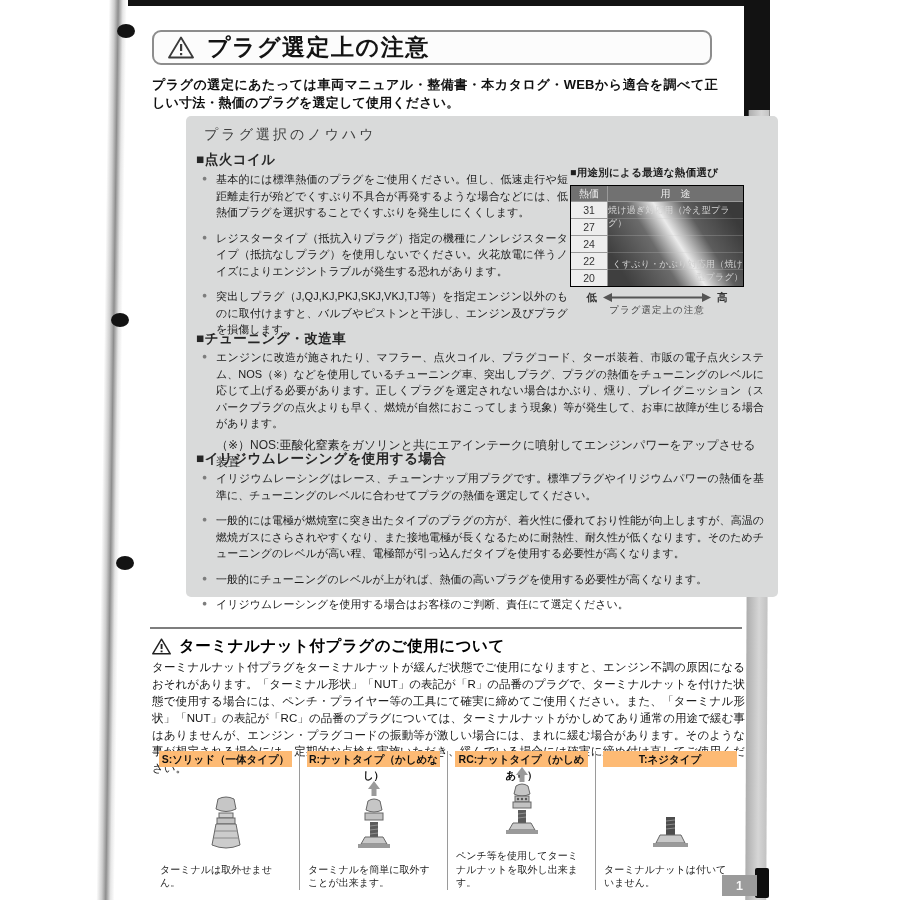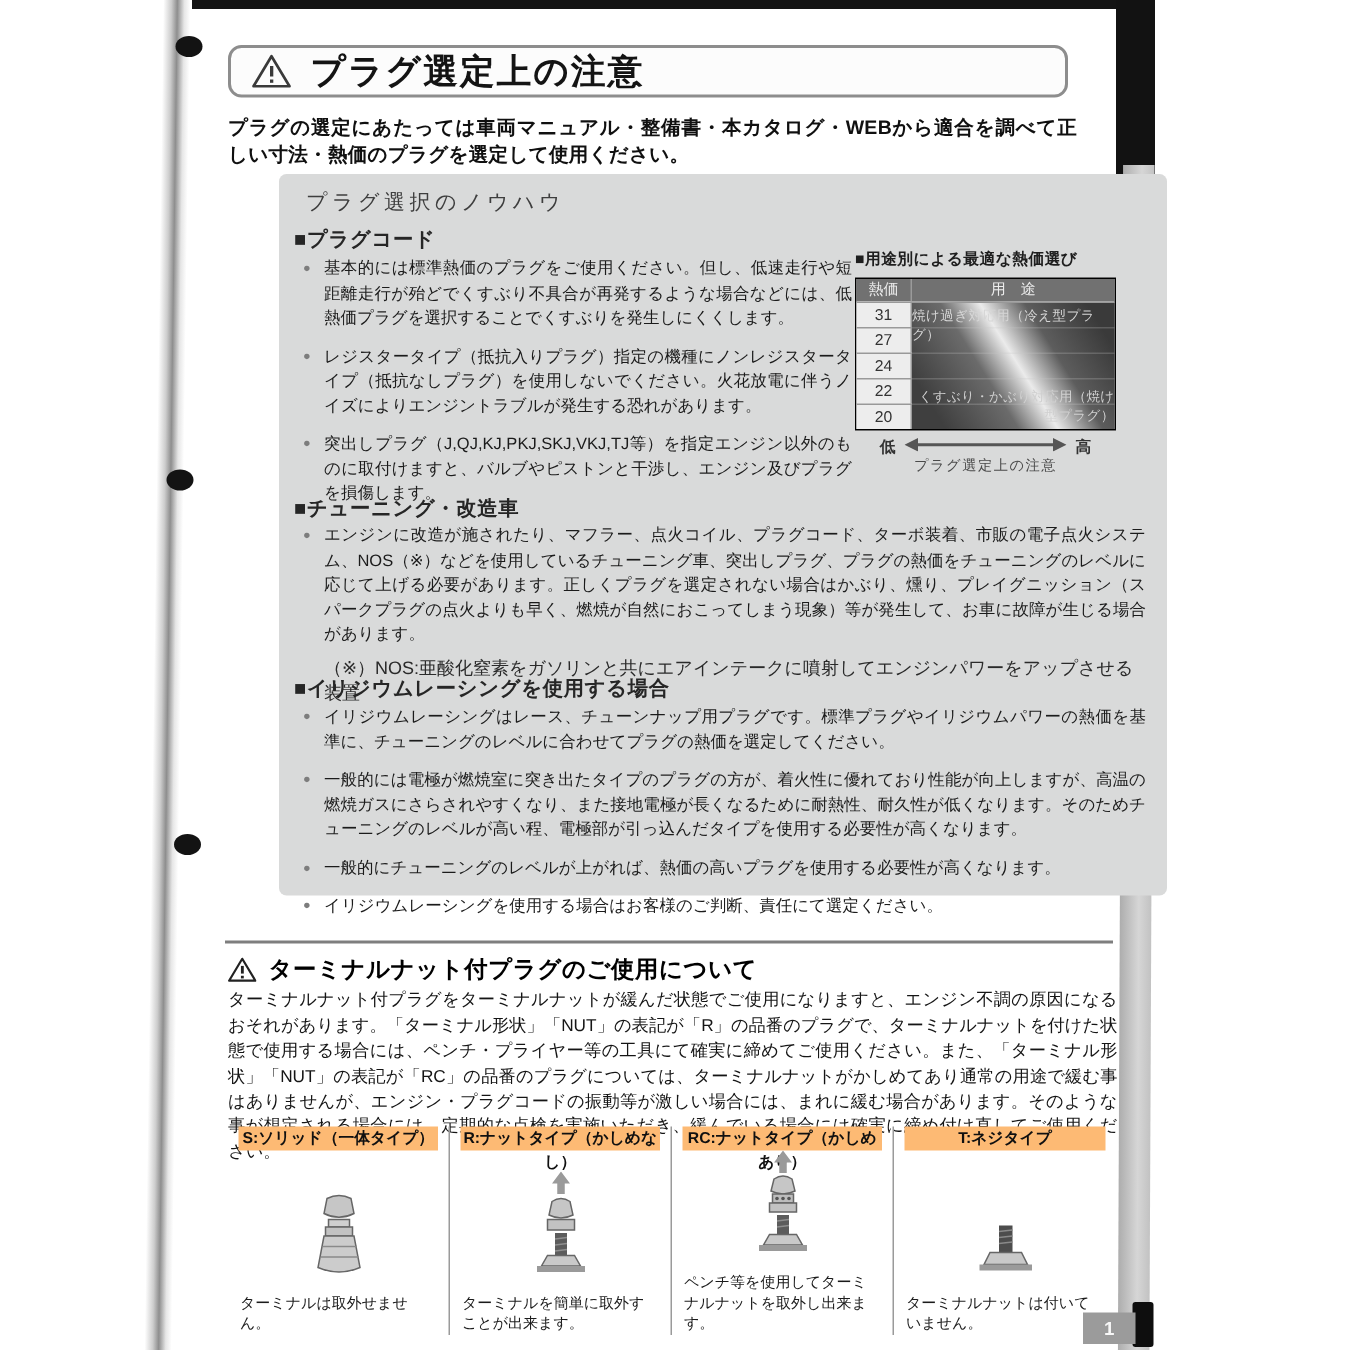--- a/index.html
+++ b/index.html
@@ -96,21 +96,21 @@
     </svg>
   </span>
   <span class="ttl">プラグ選定上の注意</span>
 </div>
 
 <div class="abs intro">プラグの選定にあたっては車両マニュアル・整備書・本カタログ・WEBから適合を調べて正しい寸法・熱価のプラグを選定して使用ください。</div>
 
 <div class="abs kh-box">
   <div class="abs kh-title">プラグ選択のノウハウ</div>
 
-  <div class="abs sec-head n-head">■プラグコード</div>
+  <div class="abs sec-head n-head">■点火コイル</div>
   <ul class="abs bullets n-bullets">
     <li>基本的には標準熱価のプラグをご使用ください。但し、低速走行や短距離走行が殆どでくすぶり不具合が再発するような場合などには、低熱価プラグを選択することでくすぶりを発生しにくくします。</li>
     <li>レジスタータイプ（抵抗入りプラグ）指定の機種にノンレジスタータイプ（抵抗なしプラグ）を使用しないでください。火花放電に伴うノイズによりエンジントラブルが発生する恐れがあります。</li>
     <li>突出しプラグ（J,QJ,KJ,PKJ,SKJ,VKJ,TJ等）を指定エンジン以外のものに取付けますと、バルブやピストンと干渉し、エンジン及びプラグを損傷します。</li>
   </ul>
 
   <div class="abs ht-wrap">
     <div class="ht-title">■用途別による最適な熱価選び</div>
     <div class="ht-grid">
       <div class="ht-h left">熱価</div>

